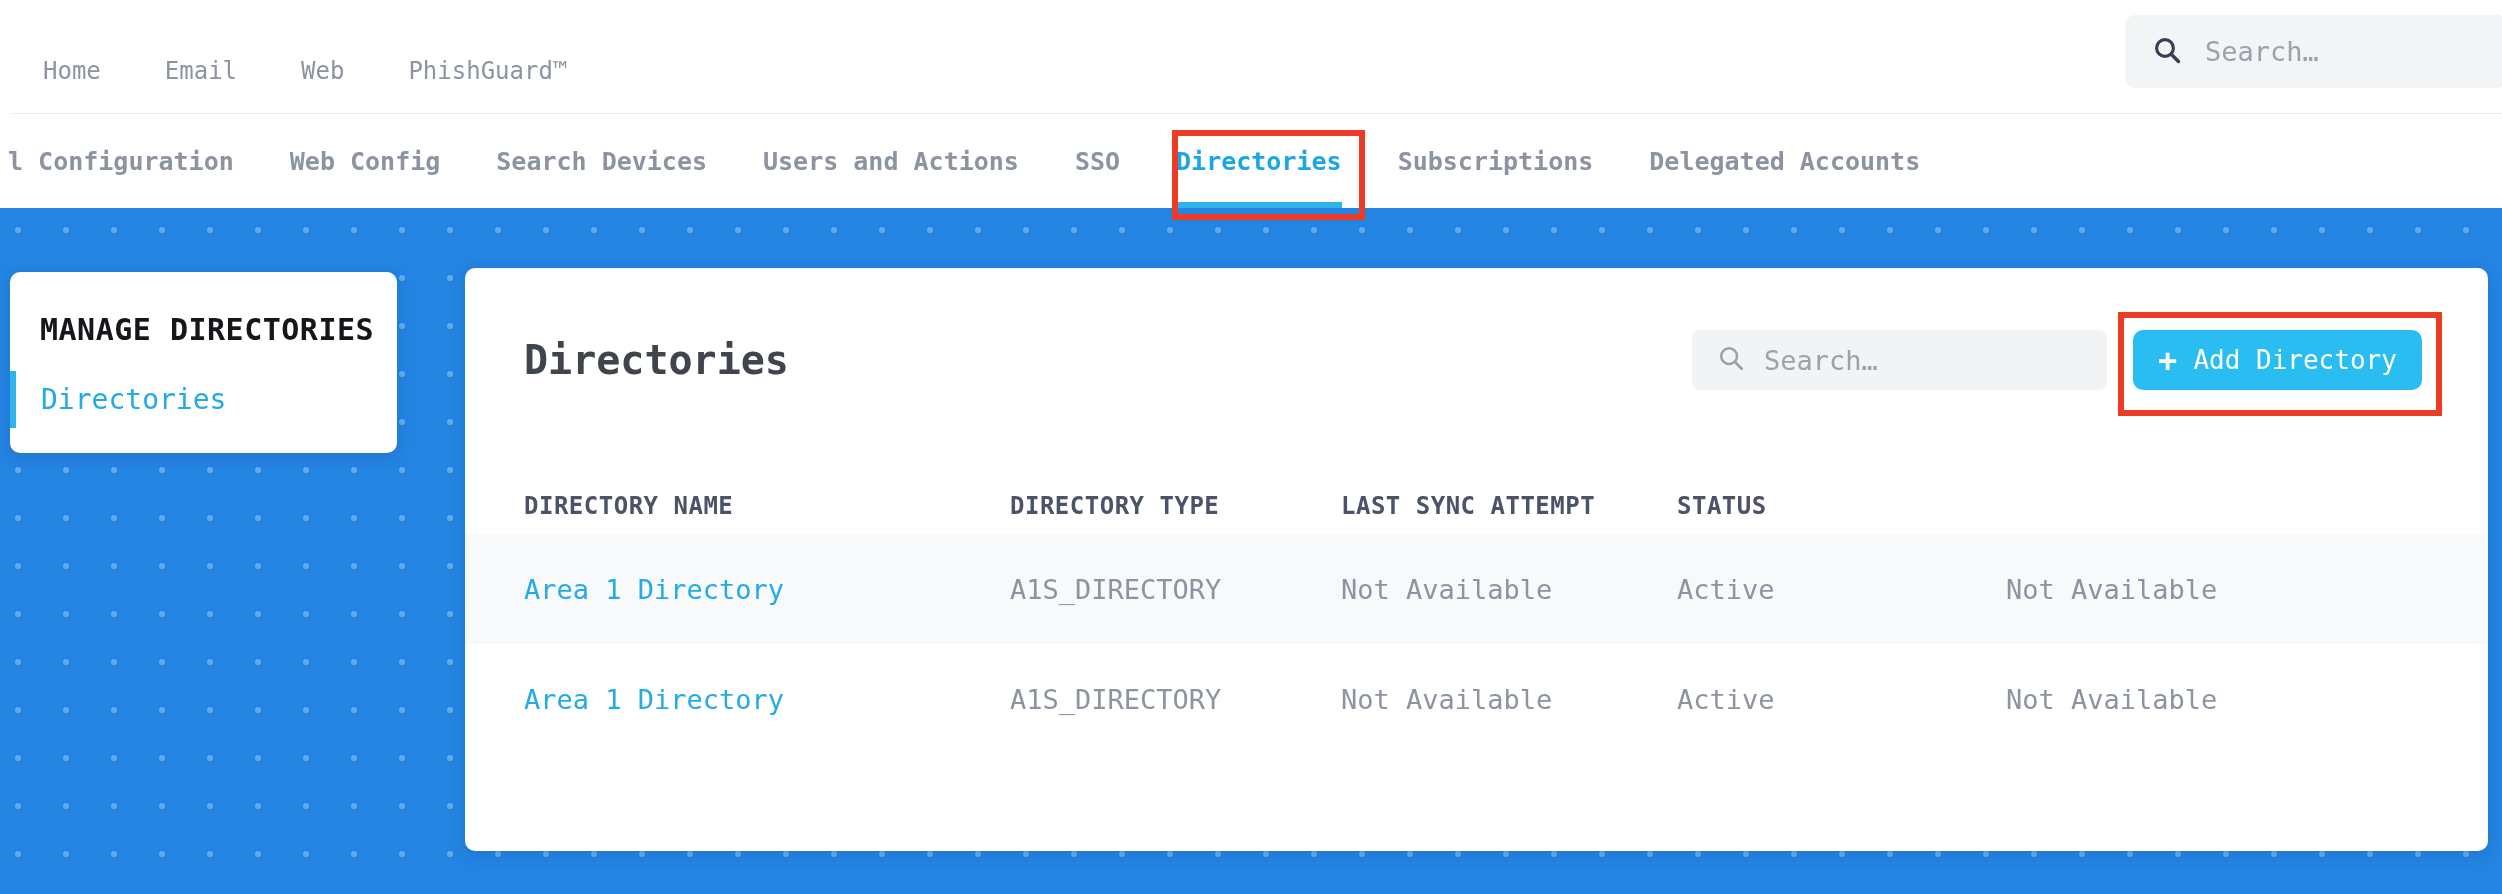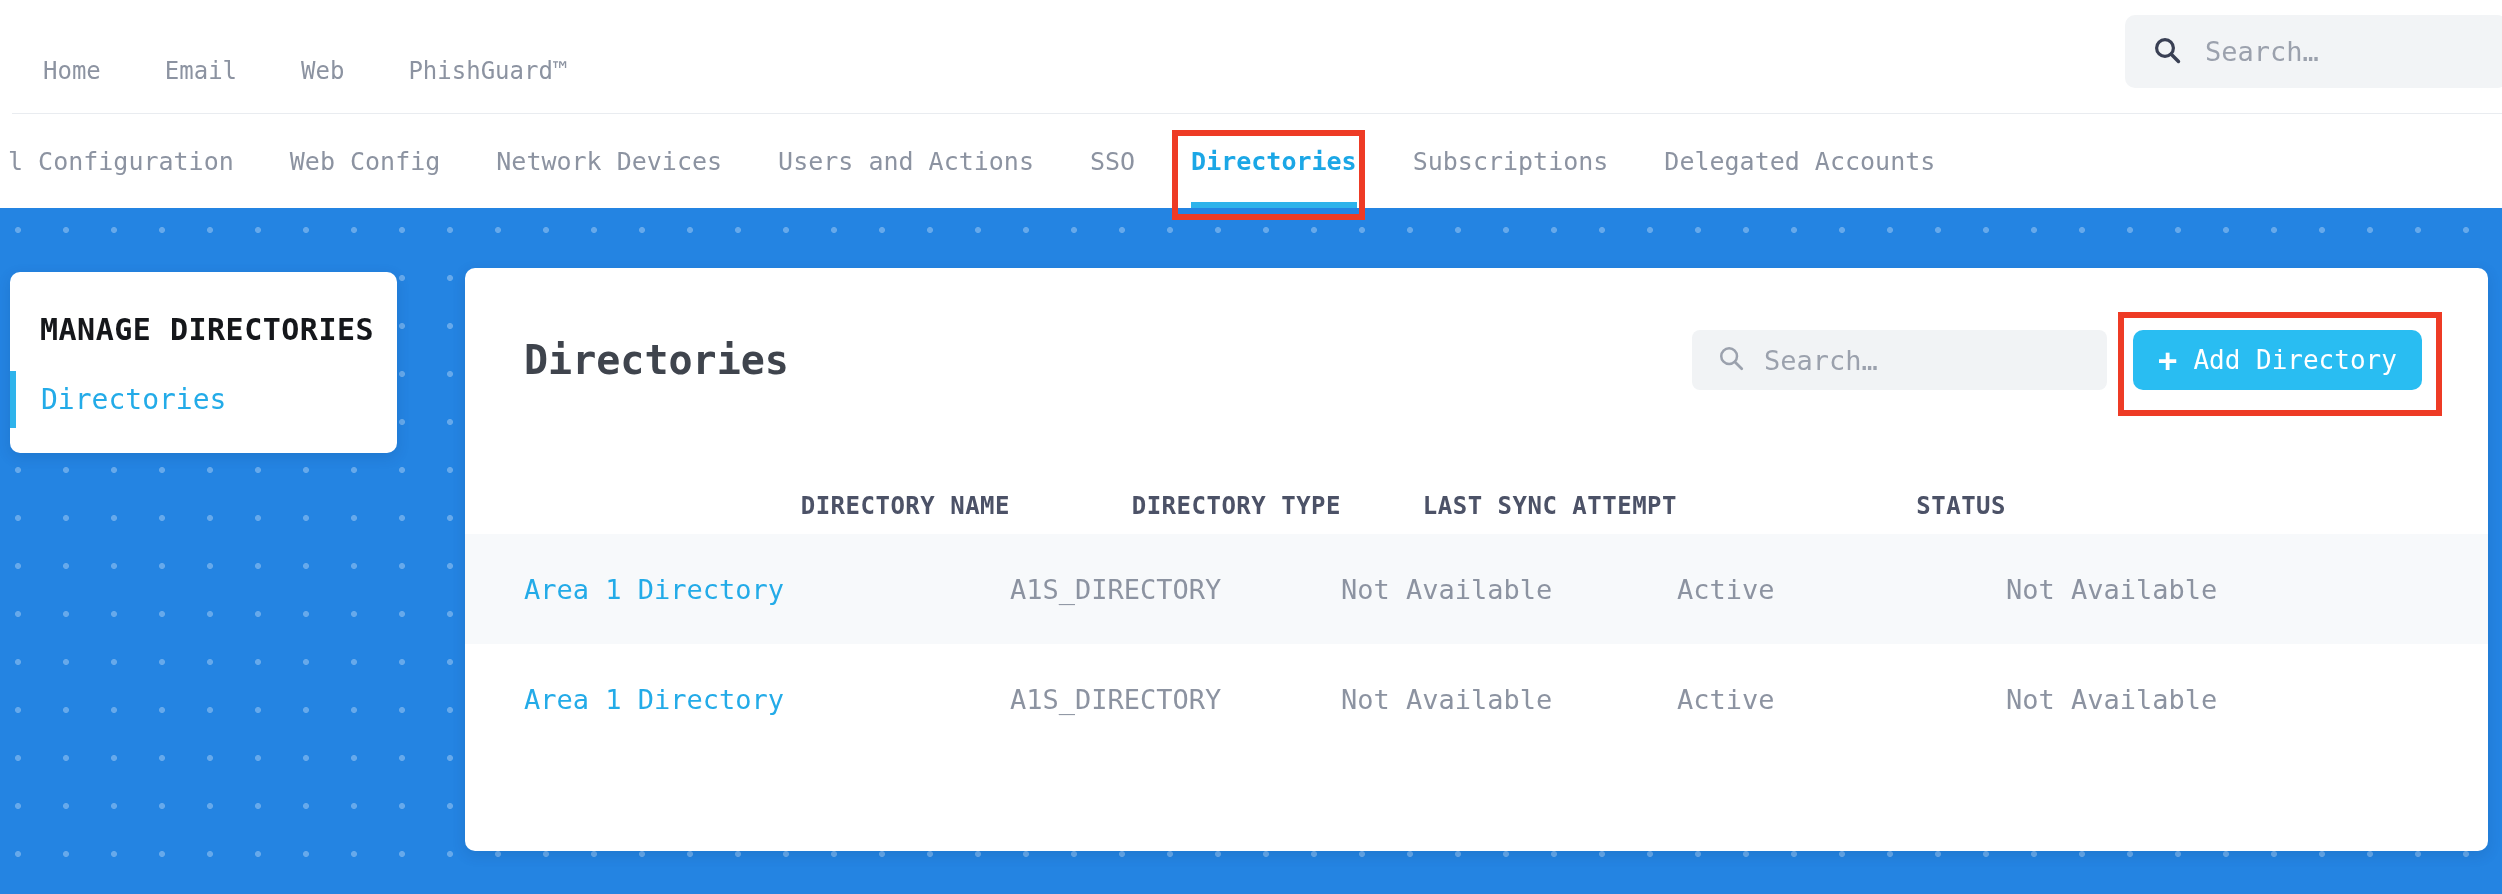--- a/index.html
+++ b/index.html
@@ -37,21 +37,21 @@
     font-size:27px;color:#3A4054;margin-left:20px;width:70%;
   }
   .search-input::placeholder{color:#9BA1AD;}
   
   .subnav{
     position:absolute;left:0;top:114px;width:2502px;height:94px;background:#fff;
     display:flex;align-items:center;gap:56px;padding-left:8px;z-index:3;overflow:hidden;
   }
   .subnav-item{
     position:relative;height:100%;display:flex;align-items:center;
-    font-size:25px;color:var(--nav-gray);font-weight:400;cursor:pointer;white-space:nowrap;
+    font-size:25px;color:var(--nav-gray);font-weight:700;cursor:pointer;white-space:nowrap;
   }
   .subnav-item.active{color:var(--accent);font-weight:700;}
   .subnav-item.active::after{
     content:"";position:absolute;left:0;right:0;bottom:0;height:6px;background:var(--underline);
   }
   
   .page-bg{
     position:absolute;left:0;top:208px;width:2502px;height:686px;
     background-color:var(--blue);
     background-image:radial-gradient(circle, rgba(255,255,255,.30) 2.6px, rgba(255,255,255,0) 3.4px);
@@ -94,21 +94,21 @@
     justify-content:center;cursor:pointer;white-space:nowrap;
   }
   .add-btn .plus{font-size:32px;font-weight:700;margin-right:16px;line-height:1;}
   
   .dir-table{margin-top:60px;}
   .tr{
     display:grid;grid-template-columns:486px 331px 336px 329px 324px 1fr;
     align-items:center;padding-left:59px;padding-right:30px;
   }
   .tr.head{height:60px;align-items:end;padding-bottom:14px;box-sizing:content-box;}
-  .th{font-size:24px;font-weight:700;color:var(--th-color);letter-spacing:.5px;white-space:nowrap;text-align:right;}
+  .th{font-size:24px;font-weight:700;color:var(--th-color);letter-spacing:.5px;white-space:nowrap;}
   .tr.row{height:110px;}
   .tr.row.alt{background:#F7F9FB;}
   .td{font-size:27px;color:var(--cell-gray);white-space:nowrap;}
   .td.link{color:#23ABE8;font-weight:500;cursor:pointer;}
   .row-menu{display:flex;gap:5px;align-items:center;cursor:pointer;width:42px;}
   .row-menu i{width:11px;height:11px;border-radius:50%;background:#A9AFB9;display:block;}
   
   .annotation{position:absolute;border:6px solid var(--red);z-index:10;box-sizing:border-box;pointer-events:none;}
   .annotation.tab-box{left:1172px;top:130px;width:193px;height:90px;}
   .annotation.btn-box{left:2118px;top:312px;width:324px;height:104px;}
@@ -134,21 +134,21 @@
           <line x1="15.2" y1="15.2" x2="20.6" y2="20.6" stroke="#3A4054" stroke-width="2.6" stroke-linecap="round"></line>
         </svg>
       </span>
       <input class="search-input" type="text" placeholder="Search…" style="">
     </div>
   </header>
 
   <nav class="subnav">
       <span class="subnav-item">l Configuration</span>
       <span class="subnav-item">Web Config</span>
-      <span class="subnav-item">Network Devices</span>
+      <span class="subnav-item">Search Devices</span>
       <span class="subnav-item">Users and Actions</span>
       <span class="subnav-item">SSO</span>
       <span class="subnav-item active">Directories</span>
       <span class="subnav-item">Subscriptions</span>
       <span class="subnav-item">Delegated Accounts</span>
     </nav>
 
   <aside class="sidebar-card">
     <div class="sidebar-title">MANAGE DIRECTORIES</div>
     <div class="sidebar-item">

